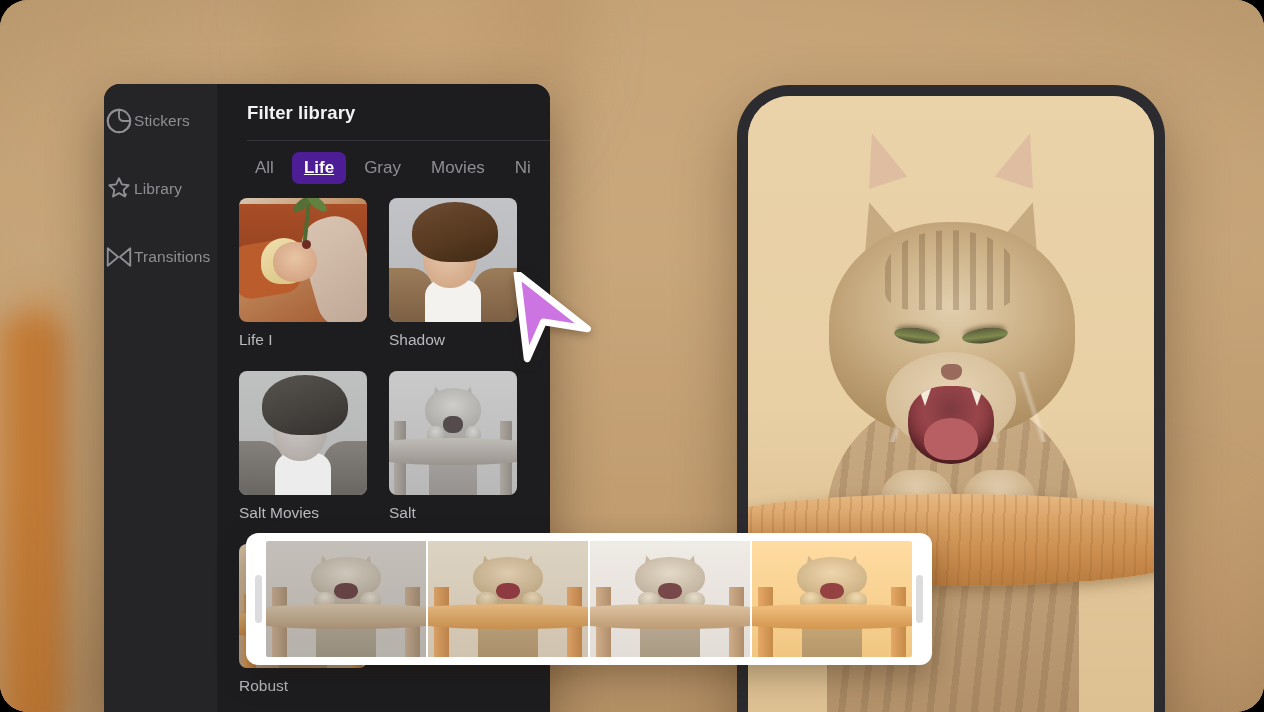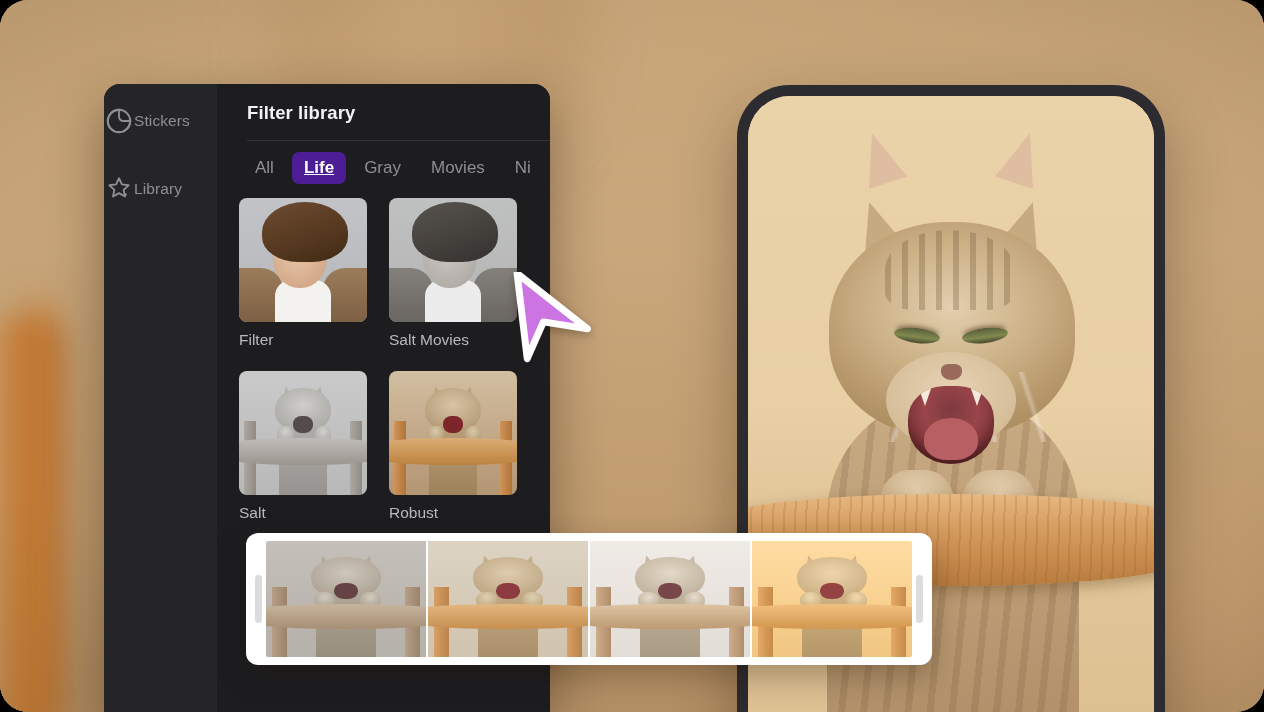--- a/index.html
+++ b/index.html
@@ -592,52 +592,75 @@
       <div class="rail-item">
         <span class="rail-icon">
           <svg viewBox="0 0 24 24" fill="none" stroke="currentColor" stroke-width="1.5" stroke-linejoin="round">
             <path d="M12 3.4l2.3 4.9 5.4.7-4 3.7 1.1 5.3-4.8-2.7-4.8 2.7 1.1-5.3-4-3.7 5.4-.7z"></path>
             <circle cx="17.2" cy="16.4" r="1.1" fill="currentColor" stroke="none"></circle>
           </svg>
         </span>
         <span class="rail-label">Library</span>
       </div>
 
+      <div class="rail-item">
+        <span class="rail-icon">
+          <svg viewBox="0 0 24 24" fill="none" stroke="currentColor" stroke-width="1.5" stroke-linejoin="round">
+            <path d="M3 5v14l8.3-7z"></path>
+            <path d="M21 5v14l-8.3-7z"></path>
+          </svg>
+        </span>
+        <span class="rail-label">Transitions</span>
+      </div>
 
 
 
     </div>
 
     <div class="panel">
       <div class="panel-title">Filter library</div>
       <div class="panel-divider"></div>
 
       <div class="tabs">
         <div class="tab">All</div>
         <div class="tab active">Life</div>
         <div class="tab">Gray</div>
         <div class="tab">Movies</div>
         <div class="tab">Ni</div>
       </div>
 
       <div class="grid">
 
 
+        <div class="cell">
+          <div class="thumb th-lifei">
+            <div class="couch"></div>
+              <div class="cushion"></div>
+            <div class="sleeve"></div>
+            <div class="blonde"></div>
+              <div class="face"></div>
+            <div class="stem"></div>
+              <div class="leaf1"></div>
+              <div class="leaf2"></div>
+              <div class="cherry"></div>
+          </div>
+          <div class="cell-label">Life I</div>
+        </div>
 
         <div class="cell">
           <div class="thumb th-portrait">
             <div class="p-coat-l"></div>
               <div class="p-coat-r"></div>
             <div class="p-shirt"></div>
             <div class="p-face"></div>
               <div class="p-eye l"></div>
               <div class="p-eye r"></div>
             <div class="p-hair"></div>
           </div>
-          <div class="cell-label">Filter</div>
+          <div class="cell-label">Shadow</div>
         </div>
 
         <div class="cell">
           <div class="thumb th-portrait gray">
             <div class="p-coat-l"></div>
               <div class="p-coat-r"></div>
             <div class="p-shirt"></div>
             <div class="p-face"></div>
               <div class="p-eye l"></div>
               <div class="p-eye r"></div>

